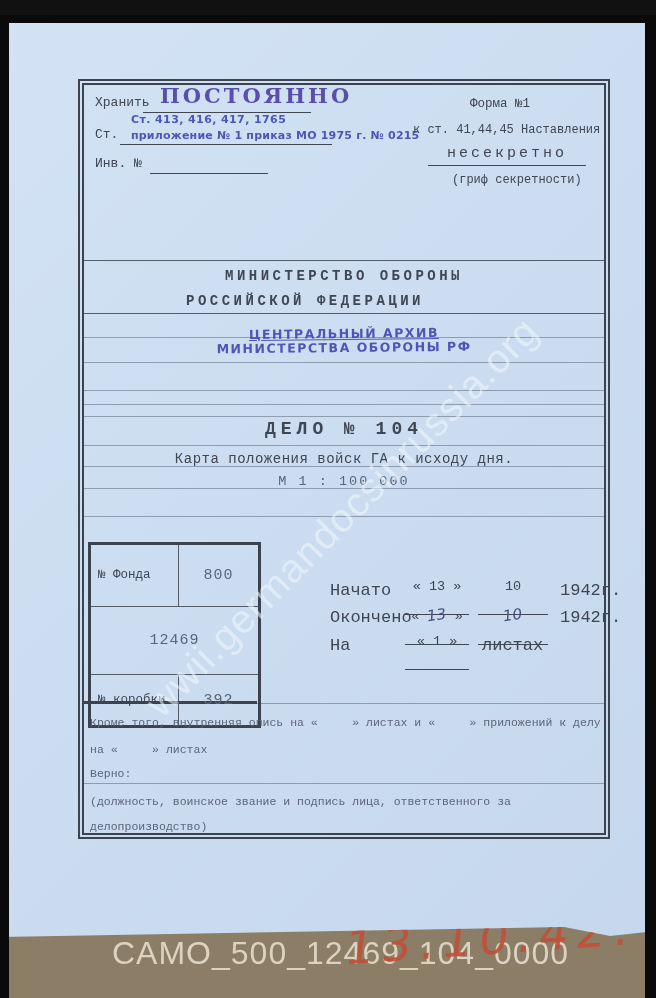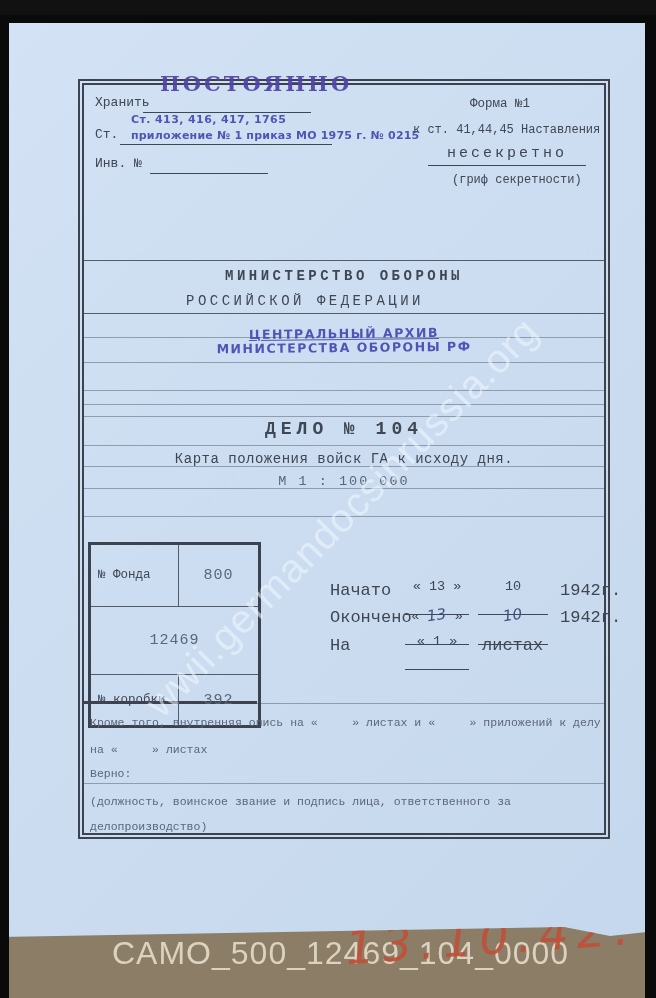--- a/index.html
+++ b/index.html
@@ -69,37 +69,37 @@
   <div class="rule" style="top:430px"></div>
   <div class="rule" style="top:451px"></div>
   <div class="rule" style="top:473px"></div>
   <div class="rule" style="top:501px"></div>
   <div class="rule" style="top:688px"></div>
   <div class="abs" style="left:84px;top:686px;width:173px;border-top:3px solid var(--frame);z-index:3"></div>
   <div class="rule" style="top:768px"></div>
 
   <div class="txt mono" style="left:95px;top:80px;font-size:13px">Хранить</div>
   <div class="uline" style="left:143px;top:97px;width:168px"></div>
-  <div class="txt stamp-purple" style="left:160px;top:56px;font-size:21px;letter-spacing:3px">ПОСТОЯННО</div>
+  <div class="txt stamp-purple" style="left:160px;top:68px;font-size:21px;letter-spacing:3px">ПОСТОЯННО</div>
 
   <div class="txt mono" style="left:95px;top:112px;font-size:13px">Ст.</div>
   <div class="uline" style="left:120px;top:129px;width:212px"></div>
   <div class="txt stamp-blue" style="left:131px;top:98px;font-size:11px;letter-spacing:.4px">Ст. 413, 416, 417, 1765</div>
   <div class="txt stamp-blue" style="left:131px;top:114px;font-size:11px;letter-spacing:.2px">приложение № 1 приказ МО 1975 г. № 0215</div>
 
   <div class="txt mono" style="left:95px;top:141px;font-size:13px">Инв. №</div>
   <div class="uline" style="left:150px;top:158px;width:118px"></div>
 
   <div class="txt mono" style="left:470px;top:82px;font-size:12.5px">Форма №1</div>
   <div class="txt mono" style="left:413px;top:108px;font-size:12px">к ст. 41,44,45 Наставления</div>
   <div class="txt mono center" style="left:428px;top:130px;width:158px;font-size:15px;letter-spacing:3px;border-bottom:1.5px solid var(--ink);padding-bottom:3px">несекретно</div>
   <div class="txt mono" style="left:452px;top:158px;font-size:12px">(гриф секретности)</div>
 
   <div class="txt mono center" style="left:84px;top:253px;width:520px;font-size:14px;font-weight:bold;letter-spacing:3.5px">МИНИСТЕРСТВО ОБОРОНЫ</div>
-  <div class="txt mono center" style="left:84px;top:278px;width:442px;font-size:14px;font-weight:normal;letter-spacing:3.5px">РОССИЙСКОЙ ФЕДЕРАЦИИ</div>
+  <div class="txt mono center" style="left:84px;top:278px;width:442px;font-size:14px;font-weight:bold;letter-spacing:3.5px">РОССИЙСКОЙ ФЕДЕРАЦИИ</div>
 
   <div class="txt stamp-blue center" style="left:84px;top:312px;width:520px;font-size:12.5px;letter-spacing:1.5px;line-height:14px;transform:rotate(-.6deg)">
     <div style="text-decoration:underline">ЦЕНТРАЛЬНЫЙ АРХИВ</div>
     <div>МИНИСТЕРСТВА ОБОРОНЫ РФ</div>
   </div>
 
 
   <div class="txt mono center" style="left:84px;top:404px;width:520px;font-size:18px;font-weight:bold;letter-spacing:5px">ДЕЛО № 104</div>
   <div class="txt mono center" style="left:84px;top:436px;width:520px;font-size:14px;letter-spacing:.5px">Карта положения войск ГА к исходу дня.</div>
   <div class="txt mono center faded" style="left:84px;top:459px;width:520px;font-size:13.5px;letter-spacing:2px">М 1 : 100 000</div>

